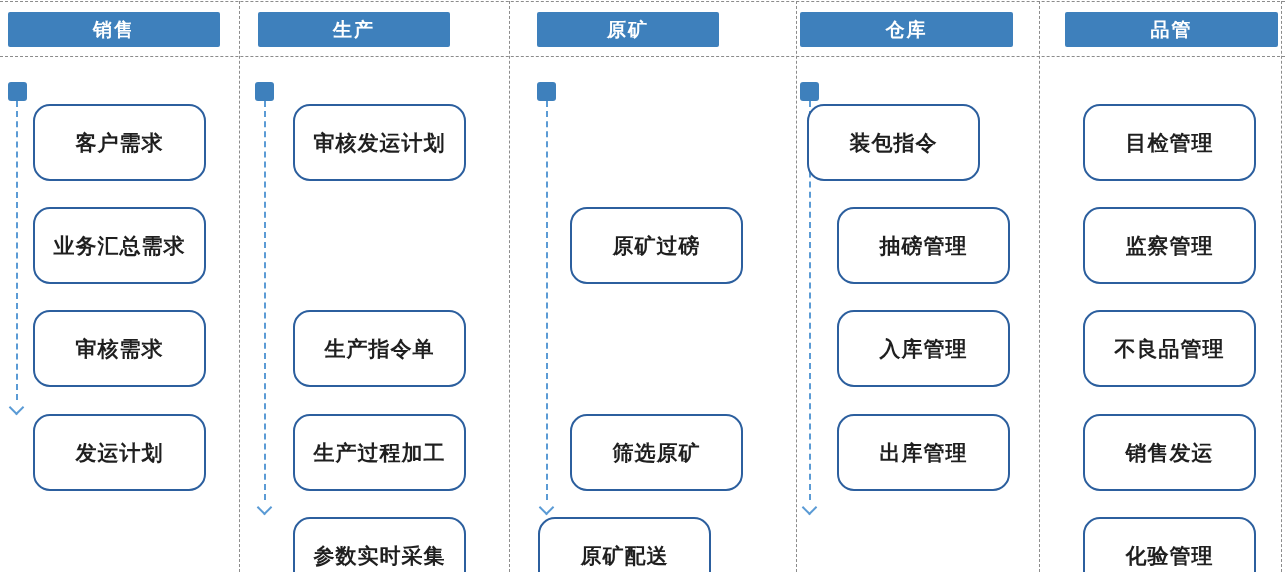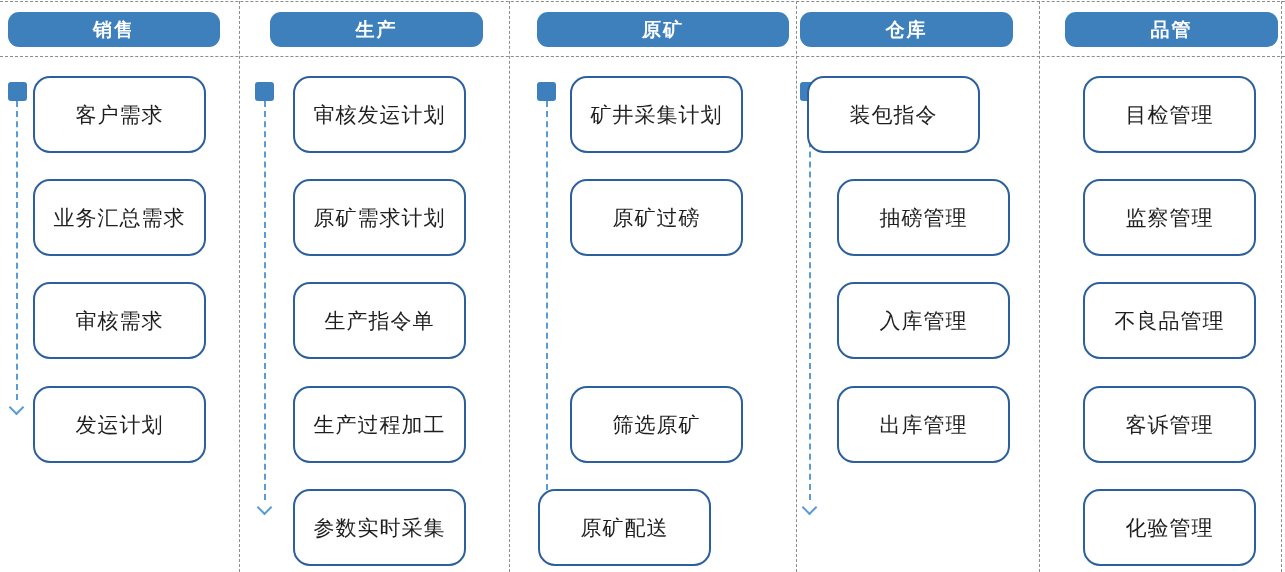--- a/index.html
+++ b/index.html
@@ -6,31 +6,32 @@
   html,body { background:#ffffff; }
   body { font-family:"Liberation Sans","DejaVu Sans",sans-serif; }
 
   .canvas { position:relative; width:1285px; height:572px; background:#fff; overflow:hidden; }
 
   .hline { position:absolute; left:0; width:1285px; height:0; border-top:1.5px dashed #8c8c8c; }
   .vline { position:absolute; width:0; top:1px; height:571px; border-left:1.5px dashed #8c8c8c; }
 
   .lane-header {
     position:absolute; top:12px; height:35px;
-    background:#3e80bc; border-radius:11px;
+    background:#3e80bc; border-radius:2px;
     color:#ffffff; font-weight:bold; font-size:19px; letter-spacing:2px;
     display:flex; align-items:center; justify-content:center;
   }
 
   .box {
     position:absolute; width:173px; height:77px;
     background:#ffffff; border:2.5px solid #2c5f9e; border-radius:17px;
     display:flex; align-items:center; justify-content:center;
-    font-weight:normal; font-size:21px; color:#1f1f1f; letter-spacing:1px;
+    font-weight:bold; font-size:21px; color:#1f1f1f; letter-spacing:1px;
     text-align:center;
+    margin-top:28px;
   }
 
   .flow-square {
     position:absolute; top:82px; width:19px; height:19px;
     background:#3e80bc; border-radius:3px;
   }
 
   .flow-line { position:absolute; width:0; border-left:2px dashed #5b9bd5; }
 
   .arrow-head {
@@ -46,22 +47,22 @@
 
   <div class="hline" style="top:1px"></div>
   <div class="hline" style="top:56px"></div>
   <div class="vline" style="left:239px"></div>
   <div class="vline" style="left:509px"></div>
   <div class="vline" style="left:796px"></div>
   <div class="vline" style="left:1039px"></div>
   <div class="vline" style="left:1281px"></div>
 
   <div class="lane-header" style="left:8px;width:212px">销售</div>
-  <div class="lane-header" style="left:270px;width:213px">生产</div>
-  <div class="lane-header" style="left:537px;width:252px">原矿</div>
+  <div class="lane-header" style="left:258px;width:192px">生产</div>
+  <div class="lane-header" style="left:537px;width:182px">原矿</div>
   <div class="lane-header" style="left:800px;width:213px">仓库</div>
   <div class="lane-header" style="left:1065px;width:213px">品管</div>
 
   <div class="flow-square" style="left:8px"></div>
   <div class="flow-square" style="left:255px"></div>
   <div class="flow-square" style="left:537px"></div>
   <div class="flow-square" style="left:800px"></div>
 
   <div class="flow-line" style="left:16px;top:101px;height:299px"></div>
   <div class="arrow-head" style="left:11px;top:402px"></div>
@@ -74,34 +75,32 @@
 
   <div class="flow-line" style="left:809px;top:101px;height:399px"></div>
   <div class="arrow-head" style="left:804px;top:502px"></div>
 
   <div class="box" style="left:33px;top:76px">客户需求</div>
   <div class="box" style="left:33px;top:179px">业务汇总需求</div>
   <div class="box" style="left:33px;top:282px">审核需求</div>
   <div class="box" style="left:33px;top:386px">发运计划</div>
 
   <div class="box" style="left:293px;top:76px">审核发运计划</div>
-  <div class="box" style="left:293px;top:179px">原矿需求计划</div>
   <div class="box" style="left:293px;top:282px">生产指令单</div>
   <div class="box" style="left:293px;top:386px">生产过程加工</div>
   <div class="box" style="left:293px;top:489px">参数实时采集</div>
 
-  <div class="box" style="left:570px;top:76px">矿井采集计划</div>
   <div class="box" style="left:570px;top:179px">原矿过磅</div>
   <div class="box" style="left:570px;top:386px">筛选原矿</div>
   <div class="box" style="left:538px;top:489px">原矿配送</div>
 
   <div class="box" style="left:807px;top:76px">装包指令</div>
   <div class="box" style="left:837px;top:179px">抽磅管理</div>
   <div class="box" style="left:837px;top:282px">入库管理</div>
   <div class="box" style="left:837px;top:386px">出库管理</div>
 
   <div class="box" style="left:1083px;top:76px">目检管理</div>
   <div class="box" style="left:1083px;top:179px">监察管理</div>
   <div class="box" style="left:1083px;top:282px">不良品管理</div>
-  <div class="box" style="left:1083px;top:386px">客诉管理</div>
+  <div class="box" style="left:1083px;top:386px">销售发运</div>
   <div class="box" style="left:1083px;top:489px">化验管理</div>
 
 </div>
 
 </body></html>

